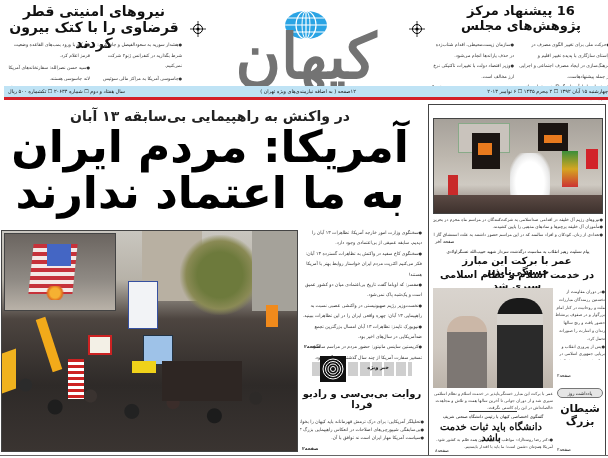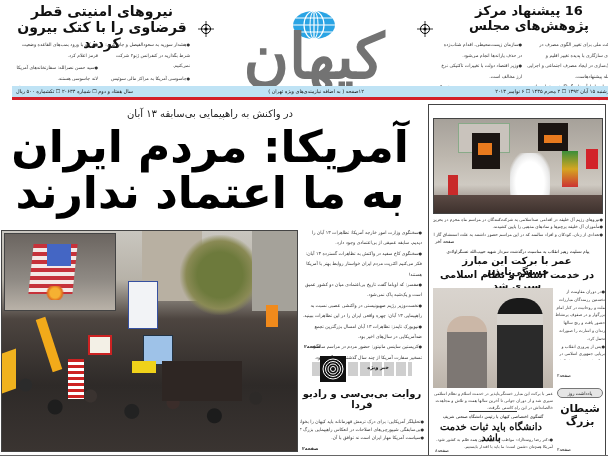--- a/index.html
+++ b/index.html
@@ -17,21 +17,21 @@
 
   .infobar { background: #bfe3f5; height: 11px; font-size: 5px; line-height: 11px; color: #111; direction: rtl; }
   .redline { background: #d4202a; height: 3px; }
 
   .crosshair { width: 16px; height: 16px; }
 
   
   .logo-word { font-family: "DejaVu Serif", serif; font-weight: bold; font-size: 62px; line-height: 62px; color: #737373; letter-spacing: -2px; direction: rtl; }
 
   
-  .kicker { font-size: 10px; font-weight: normal; color: #222; direction: rtl; }
+  .kicker { font-size: 14px; font-weight: bold; color: #222; direction: rtl; }
   .mega { font-family: "DejaVu Sans", sans-serif; font-weight: 900; font-size: 44px; line-height: 46px; color: #000; direction: rtl; text-align: center; letter-spacing: -1px; }
 
   
   .photo { overflow: hidden; }
   .crowd { background:
       radial-gradient(circle at 8% 70%, #2b2b2b 0 6px, transparent 7px),
       radial-gradient(circle at 18% 80%, #1e1e1e 0 7px, transparent 8px),
       radial-gradient(circle at 30% 75%, #3a3330 0 6px, transparent 7px),
       radial-gradient(circle at 44% 82%, #222 0 7px, transparent 8px),
       radial-gradient(circle at 58% 78%, #3b2d2a 0 6px, transparent 7px),
@@ -40,21 +40,21 @@
       linear-gradient(180deg, #c9c6bf 0%, #b7b2a8 22%, #4d4540 40%, #2e2a28 70%, #3a3431 100%);
   }
 
   .boxed { border: 1px solid #444; }
   .article-text { font-size: 4.6px; line-height: 10.4px; color: #333; direction: rtl; text-align: right; }
   .sub-hl { font-weight: bold; color: #111; direction: rtl; text-align: center; }
 </style>
 </head>
 <body>
 
-<div class="abs" style="left:12px;top:0;width:488px;height:108px;">
+<div class="abs" style="left:4px;top:0;width:488px;height:108px;">
 
   <div class="abs" style="left:0;top:0;width:180px;height:85px;">
     <div class="abs side-headline" style="left:0;top:4px;width:180px;font-size:14px;">نیروهای امنیتی قطر</div>
     <div class="abs side-headline" style="left:0;top:20px;width:180px;font-size:14px;">قرضاوی را با کتک بیرون کردند</div>
     <div class="abs bullets" style="left:2px;top:40px;width:176px;height:40px;">
       <div class="col" style="right:0;width:86px;">
         <div class="bullet">هشدار سوریه به سعودالفیصل و جان کری: شرط بگذارید در کنفرانس ژنو۲ شرکت نمی‌کنیم.</div>
         <div class="bullet" style="margin-top:2px;">جاسوسی آمریکا به مراکز مالی سوئیس رسید.</div>
       </div>
       <div class="col" style="left:0;width:84px;">

